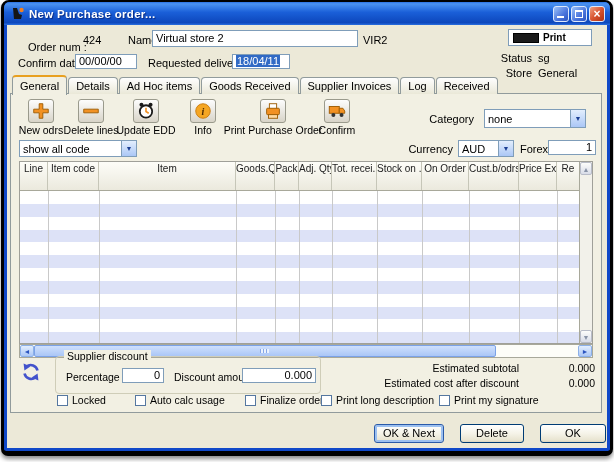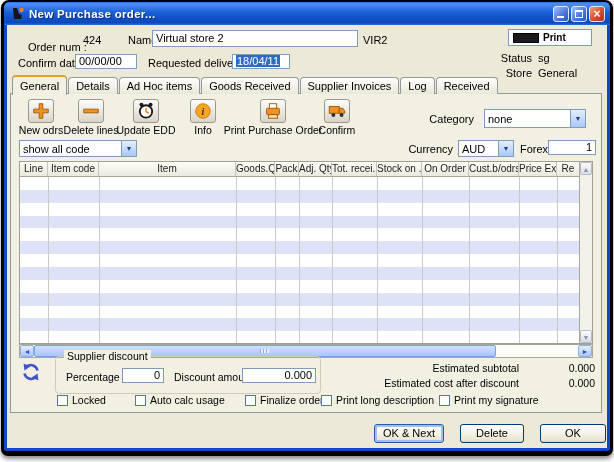--- a/index.html
+++ b/index.html
@@ -99,21 +99,21 @@
     padding:1px 1px;
   }
   .tool-lb { display:block; font-size:10.5px; margin-top:1px; white-space:nowrap; }
 
   
   .table {
     position:absolute; left:8px; top:67px; width:574px; height:183px;
     border:1px solid #a0a099; background:#fff; display:flex;
   }
   .cols { width:559px; display:flex; flex-direction:column; }
-  .thead { height:15px; display:flex; background:linear-gradient(180deg,#fdfdf8,#ebe9dd); border-bottom:1px solid #a8a89a; }
+  .thead { height:29px; display:flex; background:linear-gradient(180deg,#fdfdf8,#ebe9dd); border-bottom:1px solid #a8a89a; }
   .th {
     font-size:10px; line-height:14px; text-align:center; color:#222;
     border-right:1px solid #c6c6b8; white-space:nowrap; overflow:hidden; flex:0 0 auto;
   }
   .tbody {
     flex:1; position:relative;
     background:repeating-linear-gradient(180deg,#ffffff 0 12.85px,#dde2f7 12.85px 25.7px);
   }
   .colsep { position:absolute; top:0; bottom:0; width:1px; background:#c9c9c9; }
   .vscroll {

